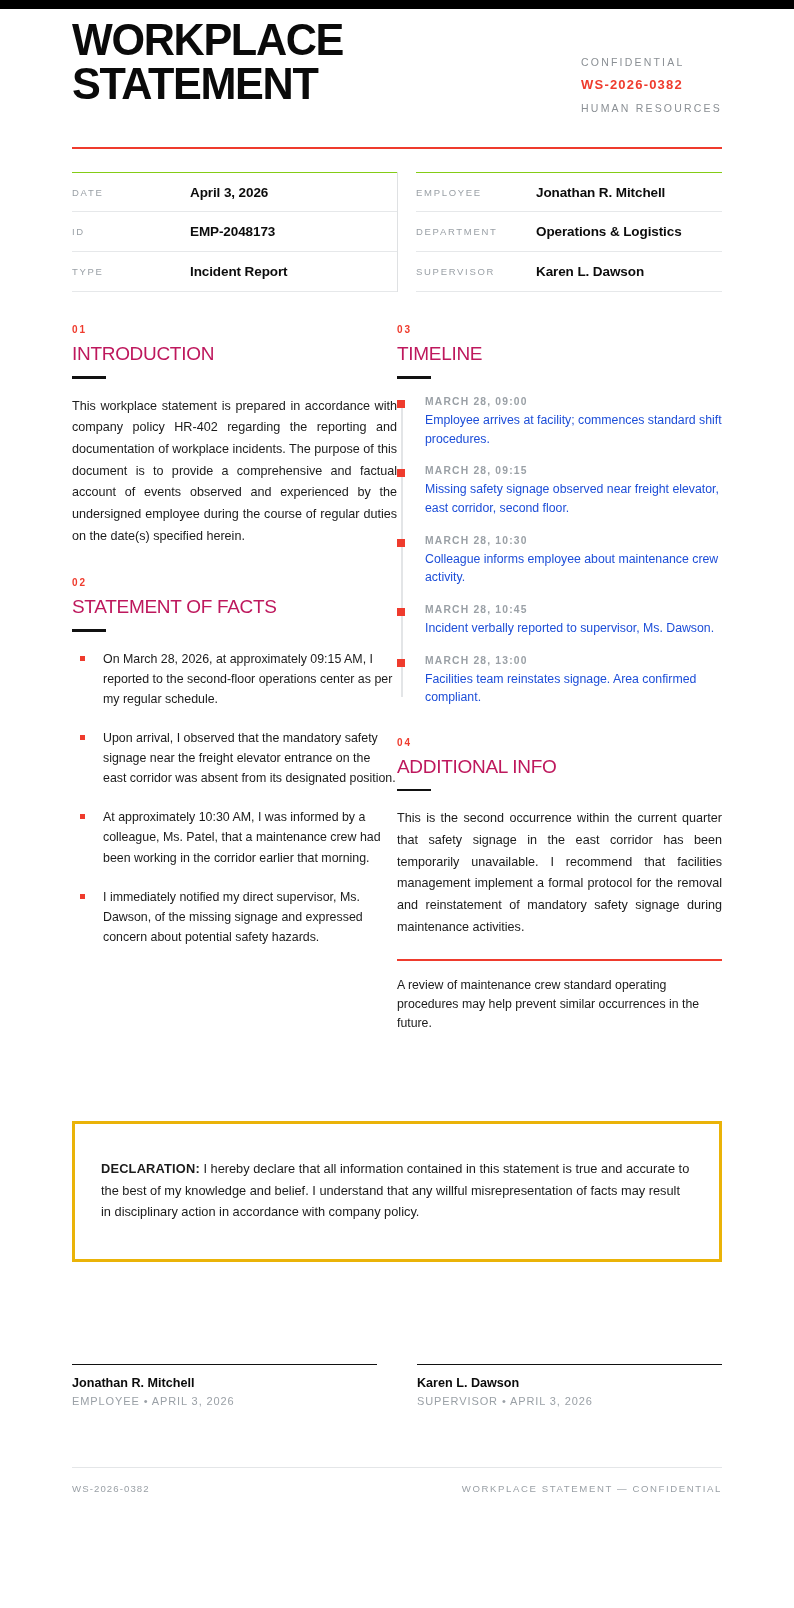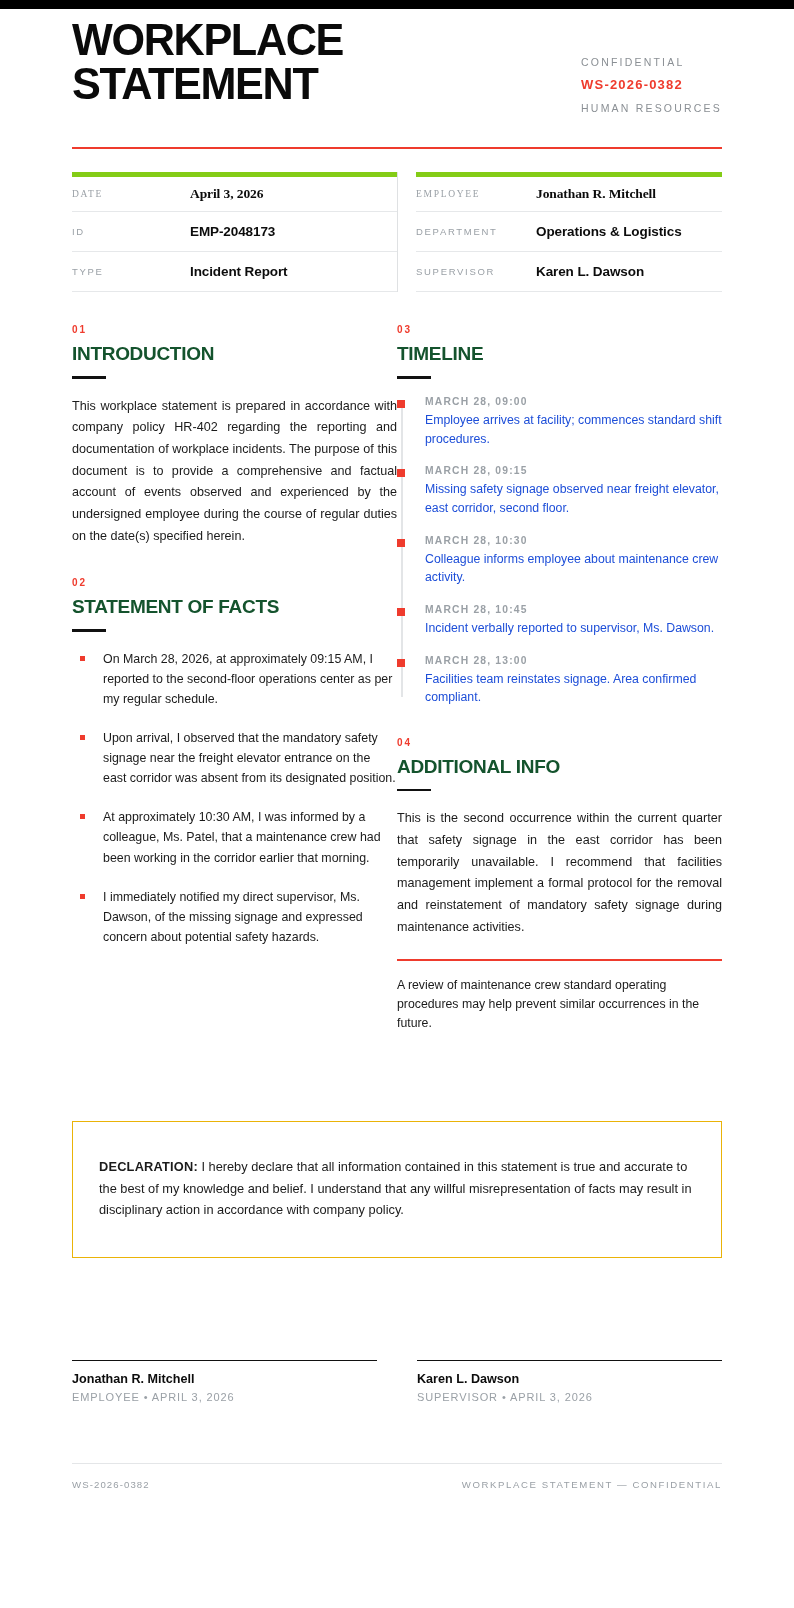--- a/index.html
+++ b/index.html
@@ -91,21 +91,21 @@
     border-left: 1px solid #dfe1e3;
     padding-left: 18px;
   }
 
   .meta-row {
     display: flex;
     align-items: center;
     height: 40px;
     border-bottom: 1px solid #e6e8ea;
   }
-  .meta-row:first-child { border-top: 5px solid #84cc16; font-family: Liberation Serif, serif; }
+  .meta-row:first-child { border-top: 1px solid #84cc16; }
 
   .meta-label {
     font-size: 9.5px;
     letter-spacing: 1.7px;
     color: #9aa0a6;
     font-weight: 400;
     width: 118px;
     flex: 0 0 auto;
   }
   .meta-col.right .meta-label { width: 120px; }
@@ -130,23 +130,23 @@
   .sec-num {
     font-size: 10px;
     font-weight: 700;
     letter-spacing: 2px;
     color: #ef3b2d;
     margin-bottom: 9px;
   }
 
   .sec-title {
     font-size: 19px;
-    font-weight: 700;
+    font-weight: 400;
     letter-spacing: -0.3px;
-    color: #14532d;
+    color: #be185d;
     line-height: 1.1;
   }
 
   .sec-underline {
     width: 34px;
     height: 2.5px;
     background: #111111;
     margin-top: 11px;
     margin-bottom: 17px;
   }
@@ -238,21 +238,21 @@
 
   .note-text {
     font-size: 12.3px;
     line-height: 1.55;
     color: #1b1b1b;
   }
 
   
   .declaration {
     margin-top: 84px;
-    border: 1px solid #eab308;
+    border: 3px solid #eab308;
     padding: 34px 26px 36px 26px;
   }
 
   .decl-text {
     font-size: 12.8px;
     line-height: 1.68;
     color: #1b1b1b;
   }
 
   .decl-text b {

